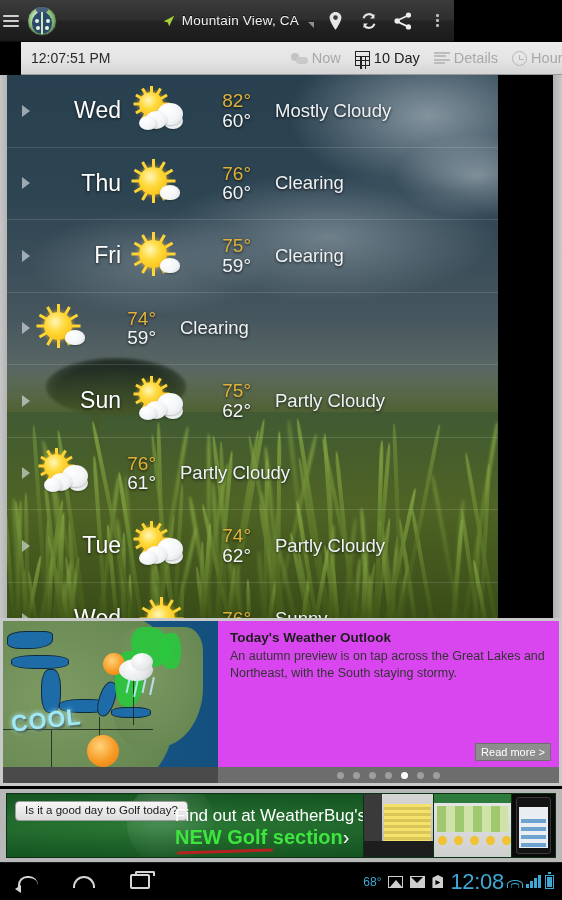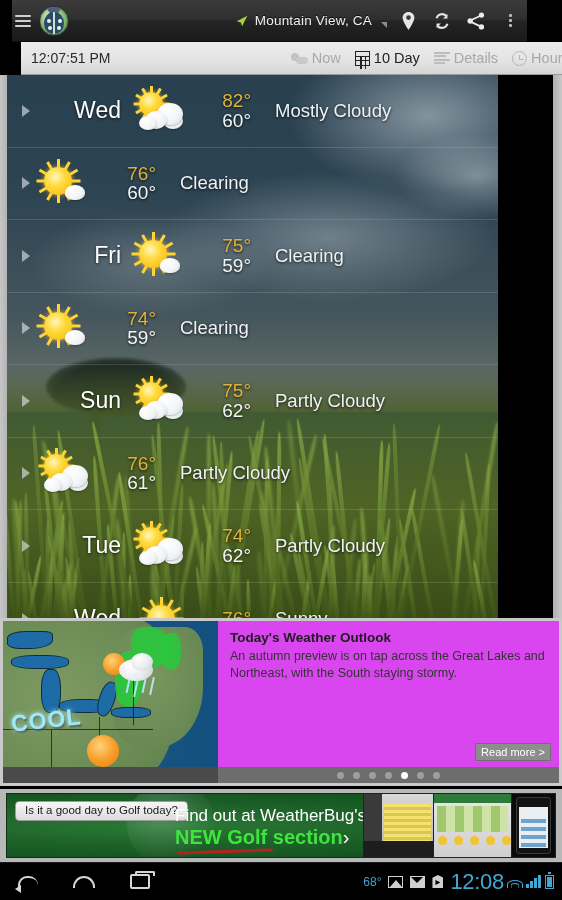--- a/index.html
+++ b/index.html
@@ -6,21 +6,21 @@
   html, body {
     width: 562px; height: 900px;
     background: #000;
     font-family: "Liberation Sans", sans-serif;
     overflow: hidden;
   }
   #screen { position: relative; width: 562px; height: 900px; overflow: hidden; background:#000; }
 
   
   .action-bar {
-    position: absolute; left:12px; top:0; width:515px; height:42px;
+    position: absolute; left:0; top:0; width:454px; height:42px;
     background: linear-gradient(to bottom, #3b3b3b 0%, #2e2e2e 48%, #242424 52%, #1a1a1a 100%);
     border-bottom: 1px solid #0c0c0c;
     display:flex; align-items:center;
   }
   .hamburger { width:16px; margin-left:3px; display:flex; flex-direction:column; gap:3px; }
   .hamburger i { display:block; height:2px; background:#cfcfcf; border-radius:1px; }
   .logo {
     width:30px; height:30px; margin-left:8px; border-radius:50%;
     background: radial-gradient(circle at 35% 30%, #cfe8c4 0%, #8fc47e 45%, #5f9b52 100%);
     border:1px solid #2d2d2d; position:relative; overflow:hidden;
@@ -569,20 +569,21 @@
             <div class="cloud" style="left: 32px; top: 28px; width: 20px; height: 16px; z-index: 3;"></div>
           </div>
           <div class="temps">
             <span class="hi" style="color: rgb(224, 178, 58);">82°</span>
             <span class="lo" style="color: rgb(242, 245, 247);">60°</span>
           </div>
           <div class="cond">Mostly Cloudy</div>
         </div>
         <div class="row">
           <div class="expand-arrow"></div>
+          <div class="day">Thu</div>
           <div class="wx-icon">
             <div>
               <div class="sun-rays" style="left: 0px; top: 2px; width: 44px; height: 44px;">
                 <i style="transform: rotate(0deg);"></i>
                 <i style="transform: rotate(30deg);"></i>
                 <i style="transform: rotate(60deg);"></i>
                 <i style="transform: rotate(90deg);"></i>
                 <i style="transform: rotate(120deg);"></i>
                 <i style="transform: rotate(150deg);"></i>
               </div>

